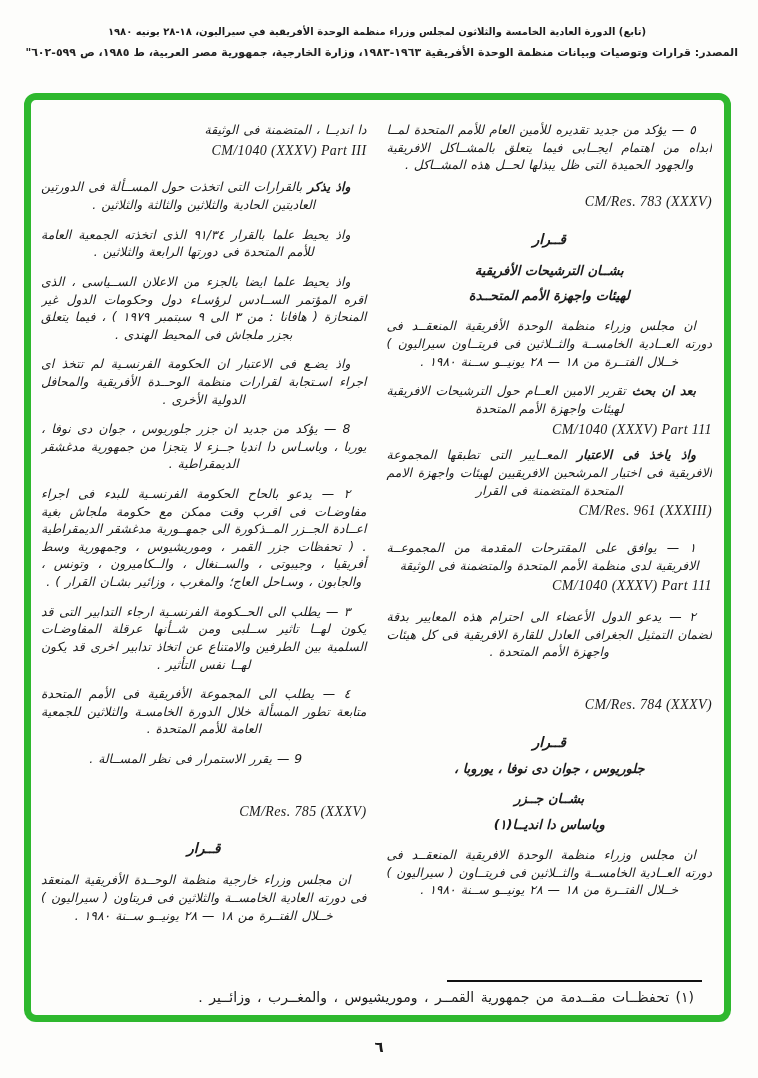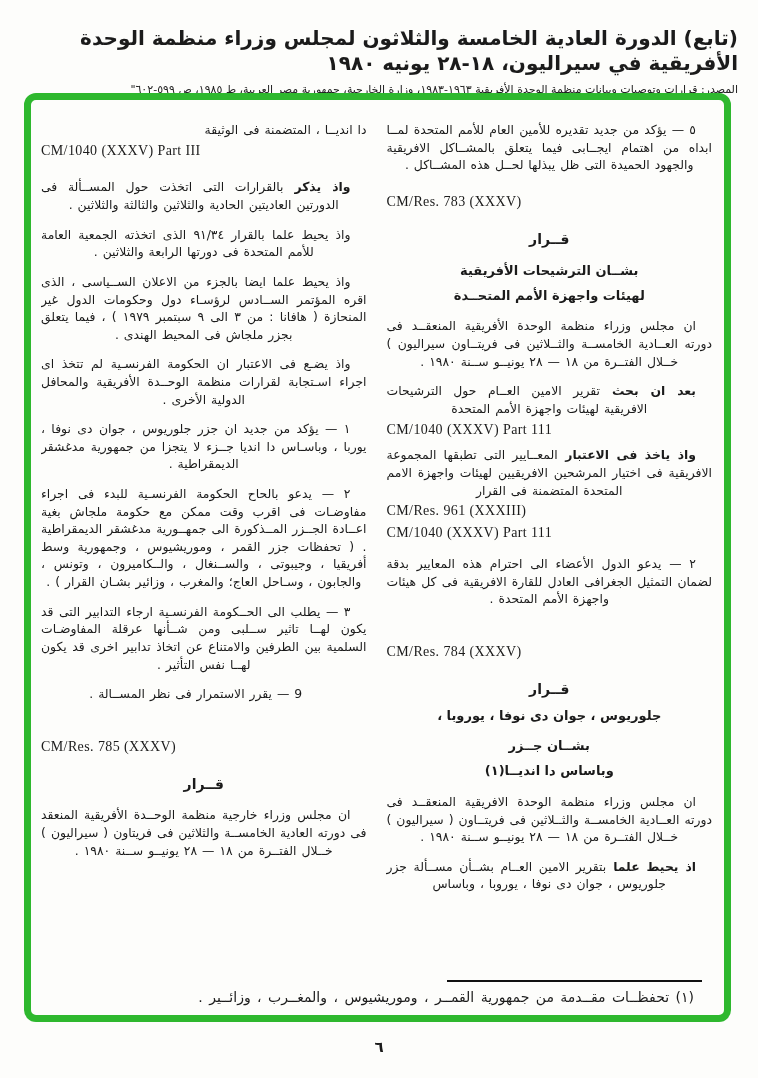--- a/index.html
+++ b/index.html
@@ -7,53 +7,53 @@
     width:758px;height:1078px;position:relative;overflow:hidden;
     background:#fdfdfb;color:#1b1b1b;
     font-family:"DejaVu Sans", sans-serif;
   }
   
   .page-header{
     position:absolute;top:26px;right:20px;left:16px;
     direction:rtl;text-align:right;
   }
   .page-header .h1{
-    font-size:20px;font-weight:bold;letter-spacing:0;line-height:1.25;
+    font-size:10px;font-weight:bold;letter-spacing:0;line-height:1.25;text-align:center;
   }
   .page-header .h2{
-    font-size:11px;font-weight:normal;margin-top:7px;color:#222;
+    font-size:11px;font-weight:bold;margin-top:7px;color:#222;
   }
   
   .frame{
     position:absolute;top:93px;left:24px;width:707px;height:929px;
     box-sizing:border-box;border:7px solid #2eb82e;border-radius:12px;
     background:#fdfdfb;
   }
   .frame-inner{
     position:absolute;inset:0;padding:10px 12px 0 10px;
     direction:rtl;
   }
   .cols{
     display:flex;gap:20px;height:860px;overflow:hidden;
   }
-  .col{flex:1 1 0;min-width:0;}
+  .col{flex:1 1 0;min-width:0;font-style:italic;}
   
   .blk{margin-top:11px;font-size:12.4px;line-height:1.42;}
   .sp-xs{margin-top:2px}.sp-sm{margin-top:7px}.sp-md{margin-top:12px}
   .sp-lg{margin-top:18px}.sp-xl{margin-top:34px}
   .para{
     text-align:justify;text-align-last:center;text-indent:16px;
     word-spacing:1px;
   }
   .para b{font-weight:bold;}
   .continuation{
     text-align:right;text-align-last:right;text-indent:0;
   }
   .ref{
-    direction:ltr;text-align:left;text-indent:0;
+    direction:ltr;text-align:right;text-indent:0;
     font-family:"Liberation Serif","DejaVu Serif",serif;
     font-size:14px;letter-spacing:.4px;white-space:nowrap;
   }
   .title{
     text-align:left;text-align-last:center;font-weight:bold;font-size:14px;
     letter-spacing:1px;
   }
   .subtitle{
     text-align:center;text-align-last:center;font-weight:bold;font-size:13px;
   }
@@ -90,40 +90,41 @@
           <div class="blk para">٥ — يؤكد من جديد تقديره للأمين العام للأمم المتحدة لمــا ابداه من اهتمام ايجــابى فيما يتعلق بالمشــاكل الافريقية والجهود الحميدة التى ظل يبذلها لحــل هذه المشــاكل .</div>
           <div class="blk ref sp-lg">CM/Res. 783 (XXXV)</div>
           <div class="blk title sp-lg">قــرار</div>
           <div class="blk subtitle sp-md">بشــان الترشيحات الأفريقية</div>
           <div class="blk subtitle sp-sm">لهيئات واجهزة الأمم المتحــدة</div>
           <div class="blk para sp-md">ان مجلس وزراء منظمة الوحدة الأفريقية المنعقــد فى دورته العــادية الخامســة والثــلاثين فى فريتــاون سيراليون ) خــلال الفتــرة من ١٨ — ٢٨ يونيــو ســنة ١٩٨٠ .</div>
           <div class="blk para sp-md"><b>بعد ان بحث </b>تقرير الامين العــام حول الترشيحات الافريقية لهيئات واجهزة الأمم المتحدة</div>
           <div class="blk ref sp-xs">CM/1040 (XXXV) Part 111</div>
           <div class="blk para sp-sm"><b>واذ ياخذ فى الاعتبار </b>المعــايير التى تطبقها المجموعة الافريقية فى اختيار المرشحين الافريقيين لهيئات واجهزة الامم المتحدة المتضمنة فى القرار</div>
           <div class="blk ref sp-xs">CM/Res. 961 (XXXIII)</div>
+          <div class="blk para sp-lg">١ — يوافق على المقترحات المقدمة من المجموعــة الافريقية لدى منظمة الأمم المتحدة والمتضمنة فى الوثيقة</div>
           <div class="blk ref sp-xs">CM/1040 (XXXV) Part 111</div>
           <div class="blk para sp-md">٢ — يدعو الدول الأعضاء الى احترام هذه المعايير بدقة لضمان التمثيل الجغرافى العادل للقارة الافريقية فى كل هيئات واجهزة الأمم المتحدة .</div>
           <div class="blk ref sp-xl">CM/Res. 784 (XXXV)</div>
           <div class="blk title sp-lg">قــرار</div>
           <div class="blk subtitle sp-sm">جلوريوس ، جوان دى نوفا ، يوروبا ،</div>
           <div class="blk subtitle sp-md">بشــان جــزر</div>
           <div class="blk subtitle sp-sm">وباساس دا انديــا(١)</div>
           <div class="blk para sp-md">ان مجلس وزراء منظمة الوحدة الافريقية المنعقــد فى دورته العــادية الخامســة والثــلاثين فى فريتــاون ( سيراليون ) خــلال الفتــرة من ١٨ — ٢٨ يونيــو ســنة ١٩٨٠ .</div>
-          <div class="blk para sp-md"><b>اذ يحيط علما </b>بتقرير الامين العــام بشــأن مســألة جزر جلوريوس ، جوان دى نوفا ، يوروبا ، وباساس</div>
         </div>
       <div class="col">
           <div class="blk para continuation">دا انديــا ، المتضمنة فى الوثيقة</div>
           <div class="blk ref sp-xs">CM/1040 (XXXV) Part III</div>
           <div class="blk para sp-lg"><b>واذ يذكر </b>بالقرارات التى اتخذت حول المســألة فى الدورتين العاديتين الحادية والثلاثين والثالثة والثلاثين .</div>
           <div class="blk para sp-md">واذ يحيط علما بالقرار ٩١/٣٤ الذى اتخذته الجمعية العامة للأمم المتحدة فى دورتها الرابعة والثلاثين .</div>
           <div class="blk para sp-md">واذ يحيط علما ايضا بالجزء من الاعلان الســياسى ، الذى اقره المؤتمر الســادس لرؤسـاء دول وحكومات الدول غير المنحازة ( هافانا : من ٣ الى ٩ سبتمبر ١٩٧٩ ) ، فيما يتعلق بجزر ملجاش فى المحيط الهندى .</div>
           <div class="blk para sp-md">واذ يضـع فى الاعتبار ان الحكومة الفرنسـية لم تتخذ اى اجراء اسـتجابة لقرارات منظمة الوحــدة الأفريقية والمحافل الدولية الأخرى .</div>
-          <div class="blk para sp-md">١ — يؤكد من جديد ان جزر جلوريوس ، جوان دى نوفا ، يوربا ، وباسـاس دا انديا جــزء لا يتجزا من جمهورية مدغشقر الديمقراطية .</div>
+          <div class="blk para sp-md">8 — يؤكد من جديد ان جزر جلوريوس ، جوان دى نوفا ، يوربا ، وباسـاس دا انديا جــزء لا يتجزا من جمهورية مدغشقر الديمقراطية .</div>
           <div class="blk para sp-md">٢ — يدعو بالحاح الحكومة الفرنسـية للبدء فى اجراء مفاوضـات فى اقرب وقت ممكن مع حكومة ملجاش بغية اعــادة الجــزر المــذكورة الى جمهــورية مدغشقر الديمقراطية . ( تحفظات جزر القمر ، وموريشيوس ، وجمهورية وسط أفريقيا ، وجيبوتى ، والســنغال ، والــكاميرون ، وتونس ، والجابون ، وسـاحل العاج؛ والمغرب ، وزائير بشـان القرار ) .</div>
           <div class="blk para sp-md">٣ — يطلب الى الحــكومة الفرنسـية ارجاء التدابير التى قد يكون لهــا تاثير ســلبى ومن شــأنها عرقلة المفاوضـات السلمية بين الطرفين والامتناع عن اتخاذ تدابير اخرى قد يكون لهــا نفس التأثير .</div>
+          <div class="blk para sp-md">٤ — يطلب الى المجموعة الأفريقية فى الأمم المتحدة متابعة تطور المسألة خلال الدورة الخامسـة والثلاثين للجمعية العامة للأمم المتحدة .</div>
           <div class="blk para sp-md">9 — يقرر الاستمرار فى نظر المســالة .</div>
           <div class="blk ref sp-xl">CM/Res. 785 (XXXV)</div>
           <div class="blk title sp-lg">قــرار</div>
           <div class="blk para sp-md">ان مجلس وزراء خارجية منظمة الوحــدة الأفريقية المنعقد فى دورته العادية الخامســة والثلاثين فى فريتاون ( سيراليون ) خــلال الفتــرة من ١٨ — ٢٨ يونيــو ســنة ١٩٨٠ .</div>
         </div>
     </div>
     <div class="footnote-area">
       <div class="fn-sep"></div>
       <div class="fn-text">(١) تحفظــات مقــدمة من جمهورية القمــر ، وموريشيوس ، والمغــرب ، وزائــير .</div>
     </div>

